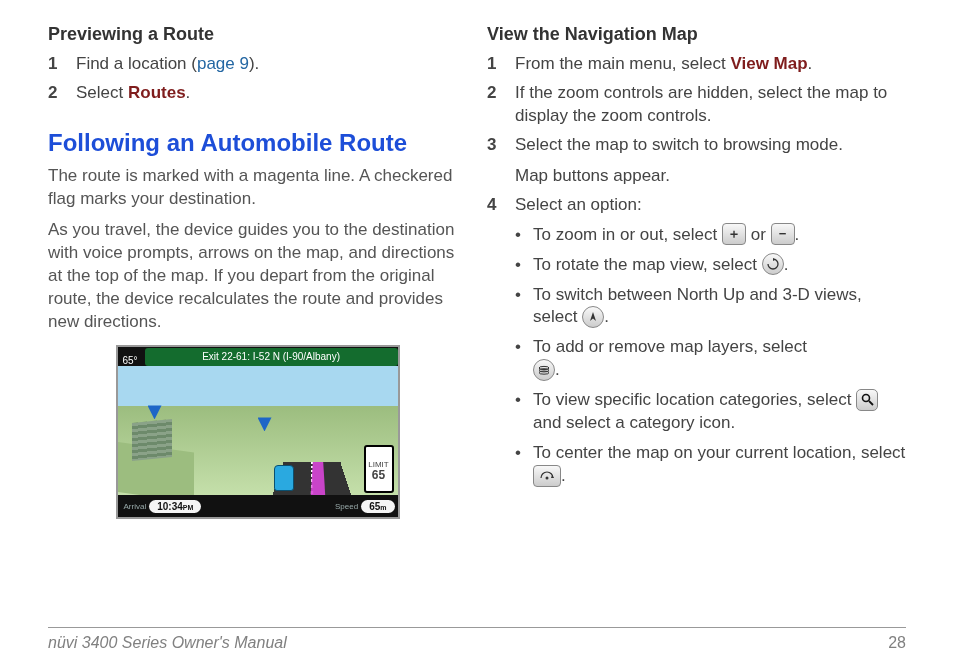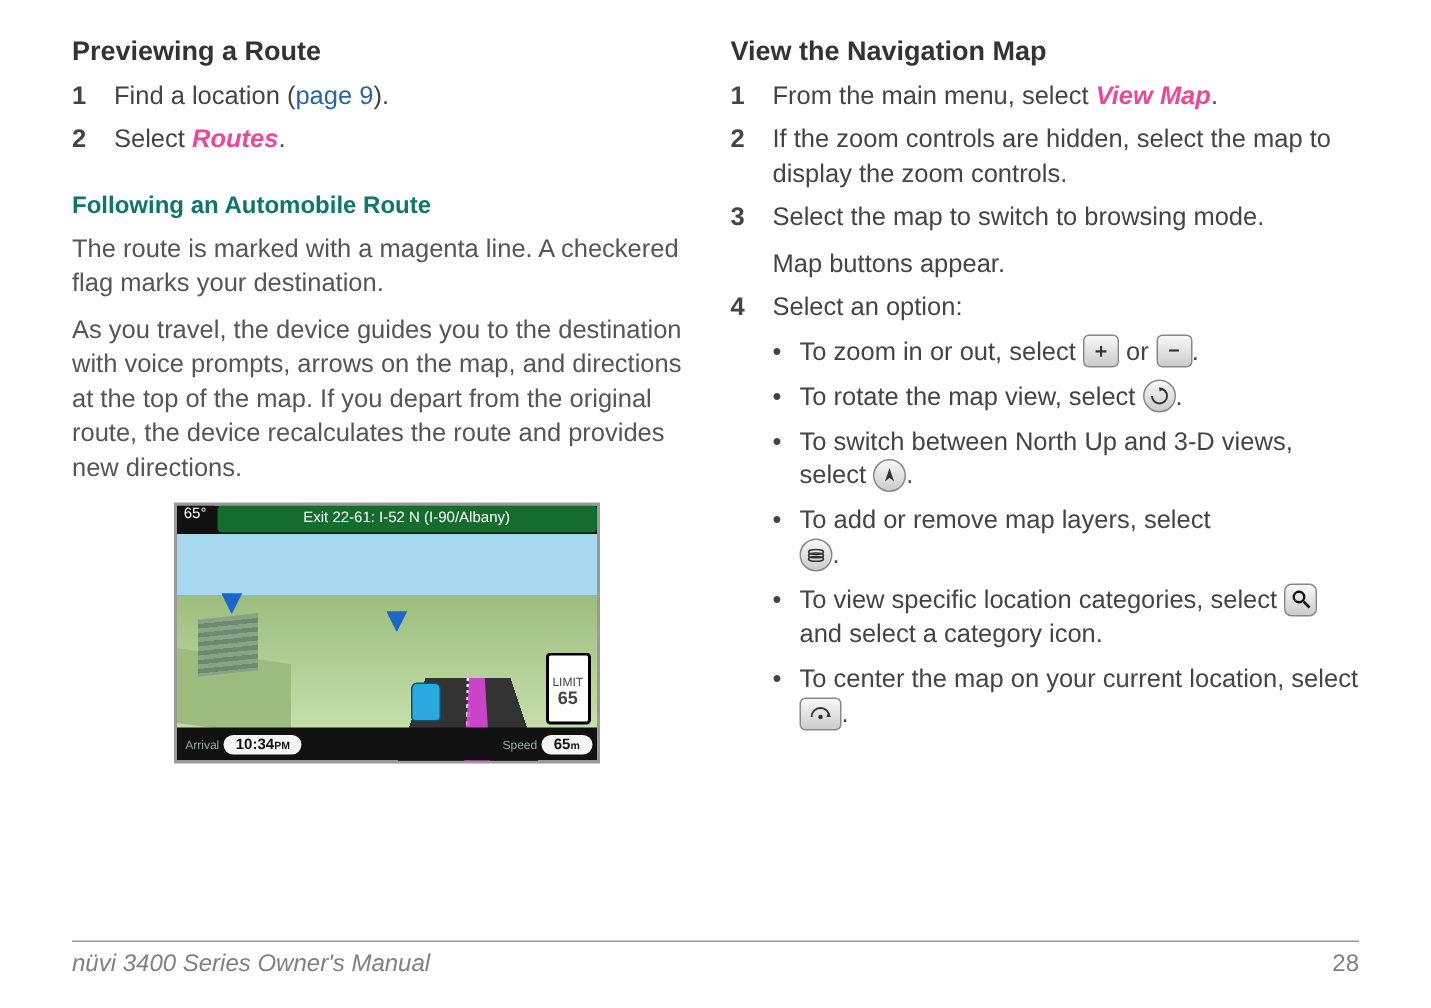--- a/index.html
+++ b/index.html
@@ -21,22 +21,22 @@
       flex: 1;
       max-width: 420px;
     }
     .h-sub {
       font-weight: bold;
       font-size: 18px;
       color: #333;
       margin: 0 0 8px 0;
     }
     .h-section {
-      color: #0f766e;
-      font-size: 16px;
+      color: #1d4ed8;
+      font-size: 24px;
       font-weight: bold;
       margin: 24px 0 6px 0;
     }
     .ol {
       margin: 0;
       padding: 0;
     }
     .ol-item {
       display: flex;
       gap: 14px;
@@ -48,21 +48,21 @@
       font-weight: bold;
       color: #444;
       min-width: 14px;
     }
     .para {
       font-size: 17px;
       line-height: 1.35;
       margin: 8px 0;
       color: #555;
     }
-    .bold { font-weight: bold; color: #ec4899; font-style: italic; }
+    .bold { font-weight: bold; color: #7f1d1d; }
     .link { color: #2467a3; }
     .subitem {
       display: flex;
       gap: 12px;
       margin: 7px 0 7px 28px;
       font-size: 17px;
       line-height: 1.35;
     }
     .bullet { color: #444; min-width: 6px; }
     .icon-btn {
@@ -113,21 +113,21 @@
       font-family: sans-serif;
     }
     .nav-topbar {
       position: absolute;
       top: 0; left: 0; right: 0;
       height: 19px;
       background: #111;
       color: #fff;
       font-size: 10px;
       display: flex;
-      align-items: flex-start;
+      align-items: flex-end;
     }
     .nav-temp { background: #111; padding: 0 5px; }
     .nav-exit {
       background: #146c2e;
       flex: 1;
       text-align: center;
       color: #fff;
       border-radius: 3px;
       margin-left: 2px;
       height: 18px;

